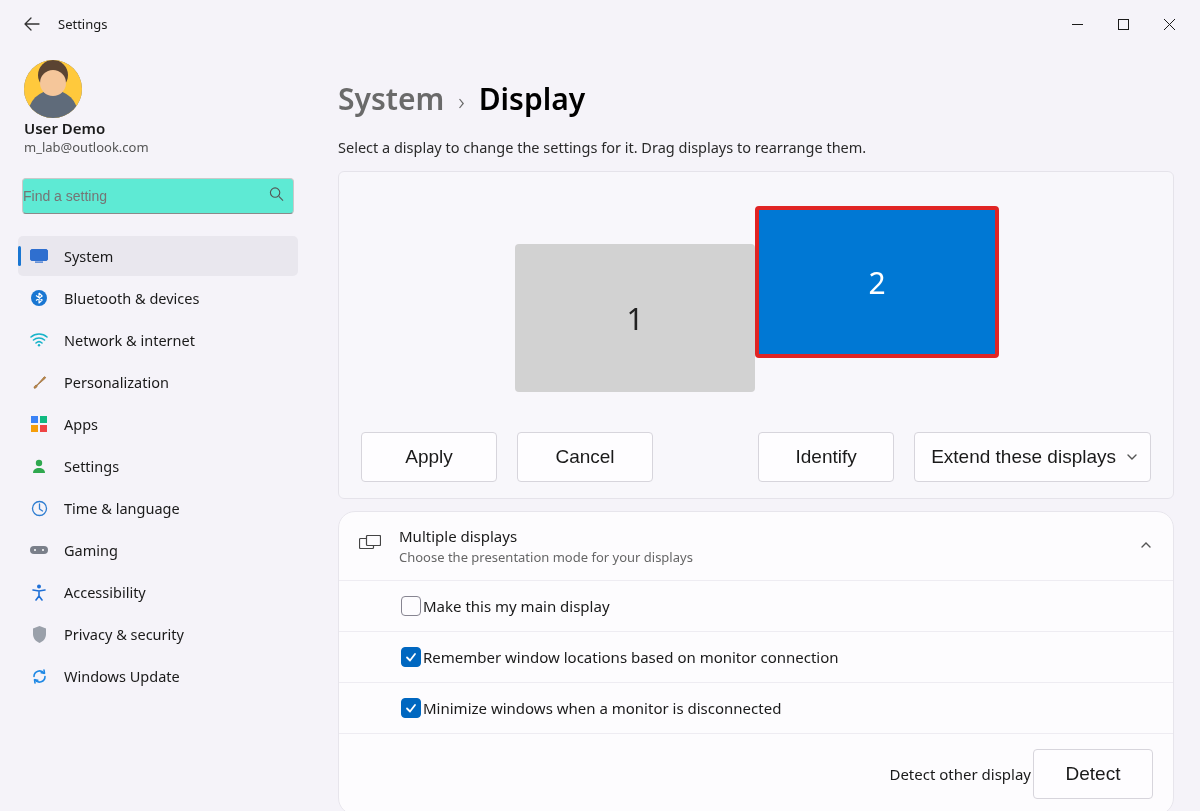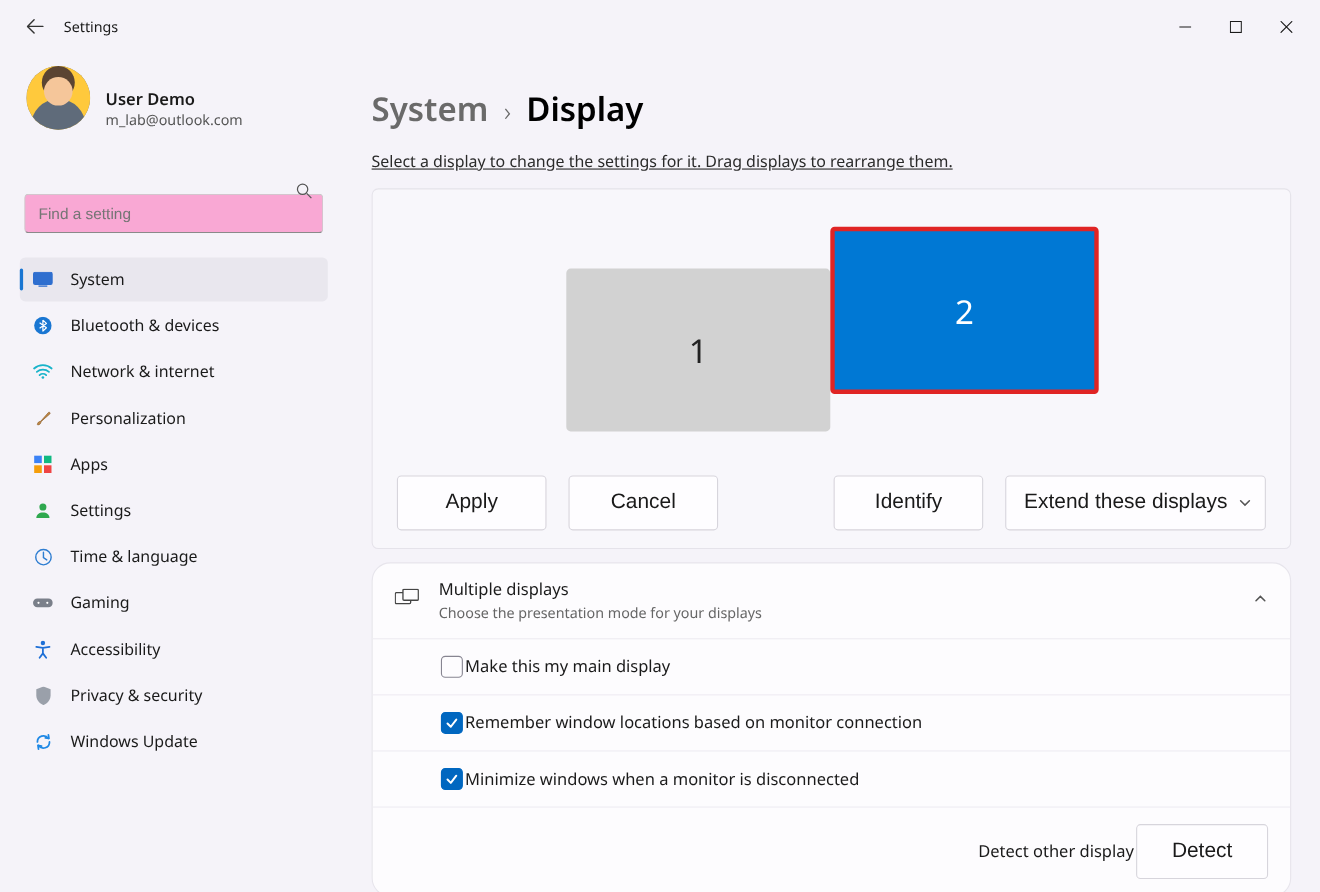--- a/index.html
+++ b/index.html
@@ -39,22 +39,23 @@
   }
   
   .sidebar {
     width: 312px;
     padding: 0 14px 0 18px;
     display:flex;
     flex-direction:column;
   }
   .profile {
     display:flex;
-    align-items:flex-end;
+    align-items:flex-start;
     padding: 12px 6px 22px 6px;
+    flex-direction: column;
   }
   .avatar {
     width:58px;height:58px;border-radius:50%;
     background: radial-gradient(circle at 50% 38%, #f6c58a 0 30%, #f6c58a 30%, transparent 30%),
                 linear-gradient(#6b7280,#6b7280);
     background-color:#ffc93c;
     position:relative;
     overflow:hidden;
     margin-right:14px;
     flex-shrink:0;
@@ -82,26 +83,25 @@
   .search-wrap{
     position:relative;
     margin: 0 4px 22px 4px;
   }
   .search-input{
     width:100%;
     height:36px;
     border:1px solid #c9c9c9;
     border-bottom:1.5px solid #8a8a8a;
     border-radius:4px;
-    background:#f9a8d4;
-    padding:0 36px 0 12px;
+    background:#5eead4;
+    padding:0 36px 0 0;
     font-size:14px;
     color:#333;
     outline:none;
-    margin-top:36px;
   }
   .search-icon{
     position:absolute; right:10px; top:50%; transform:translateY(-50%);
     color:#555;
   }
   .nav { list-style:none; }
   .nav-item{
     display:flex;align-items:center;
     height:40px;
     padding:0 12px;
@@ -124,21 +124,21 @@
     padding: 18px 26px 0 26px;
     overflow:auto;
   }
   .breadcrumb{
     display:flex;align-items:baseline;gap:14px;
     margin-bottom:18px;
   }
   .bc-parent{font-size:30px;font-weight:600;color:#6a6a6a;}
   .bc-sep{font-size:24px;color:#6a6a6a;font-weight:300;}
   .bc-current{font-size:30px;font-weight:600;color:#000000;margin-top:12px;}
-  .hint{font-size:14.5px;color:#2a2a2a;margin-bottom:14px;text-decoration:underline;}
+  .hint{font-size:14.5px;color:#2a2a2a;margin-bottom:14px;}
   .arrange-card{
     border:1px solid #e5e3ea;
     border-radius:6px;
     background:#f8f7fb;
     padding-bottom:16px;
   }
   .monitors{
     height:260px;
     position:relative;
   }

